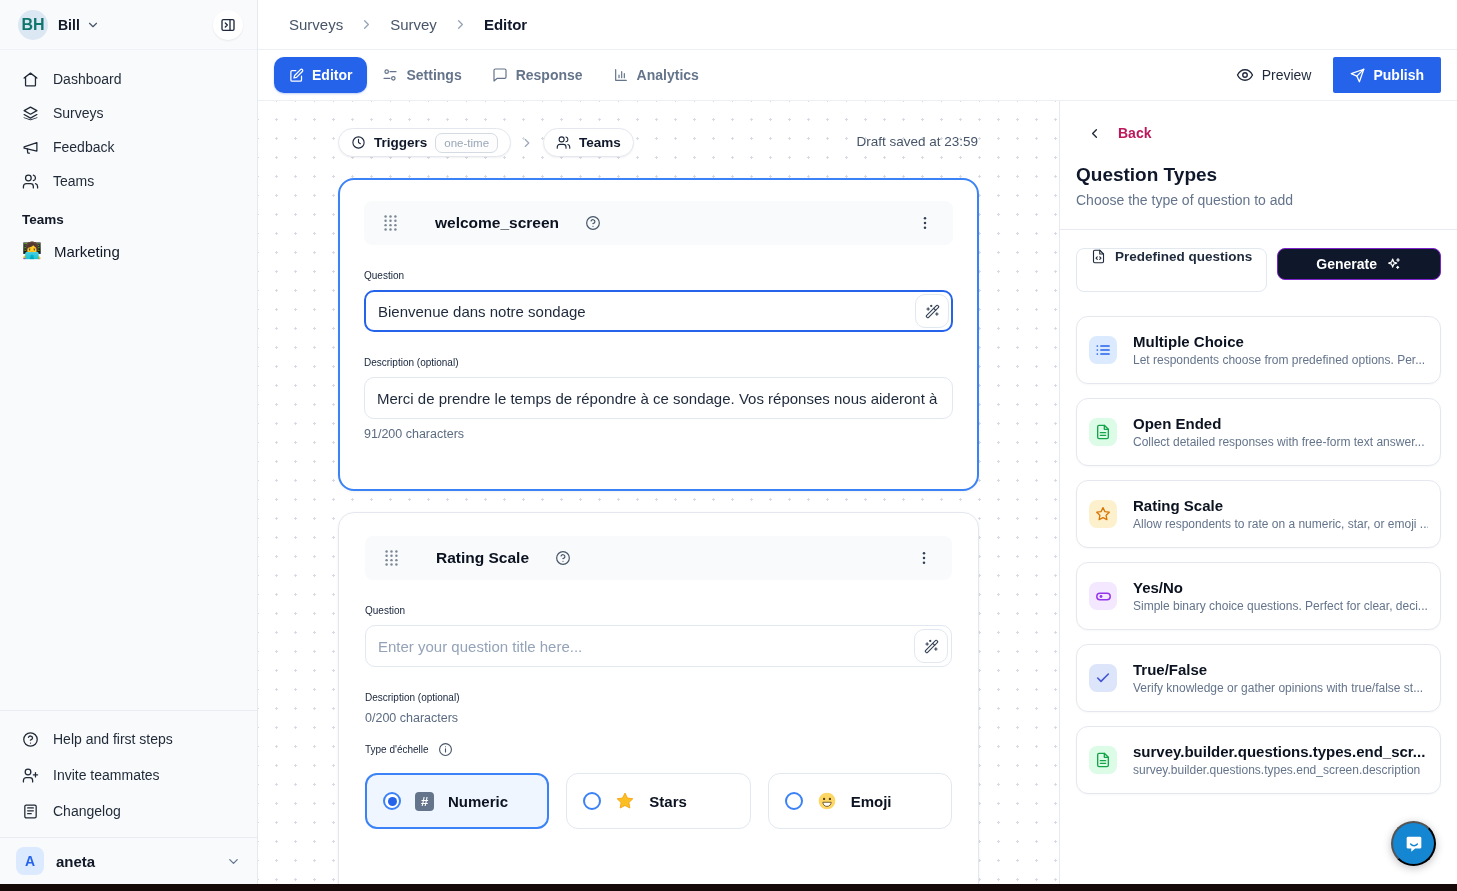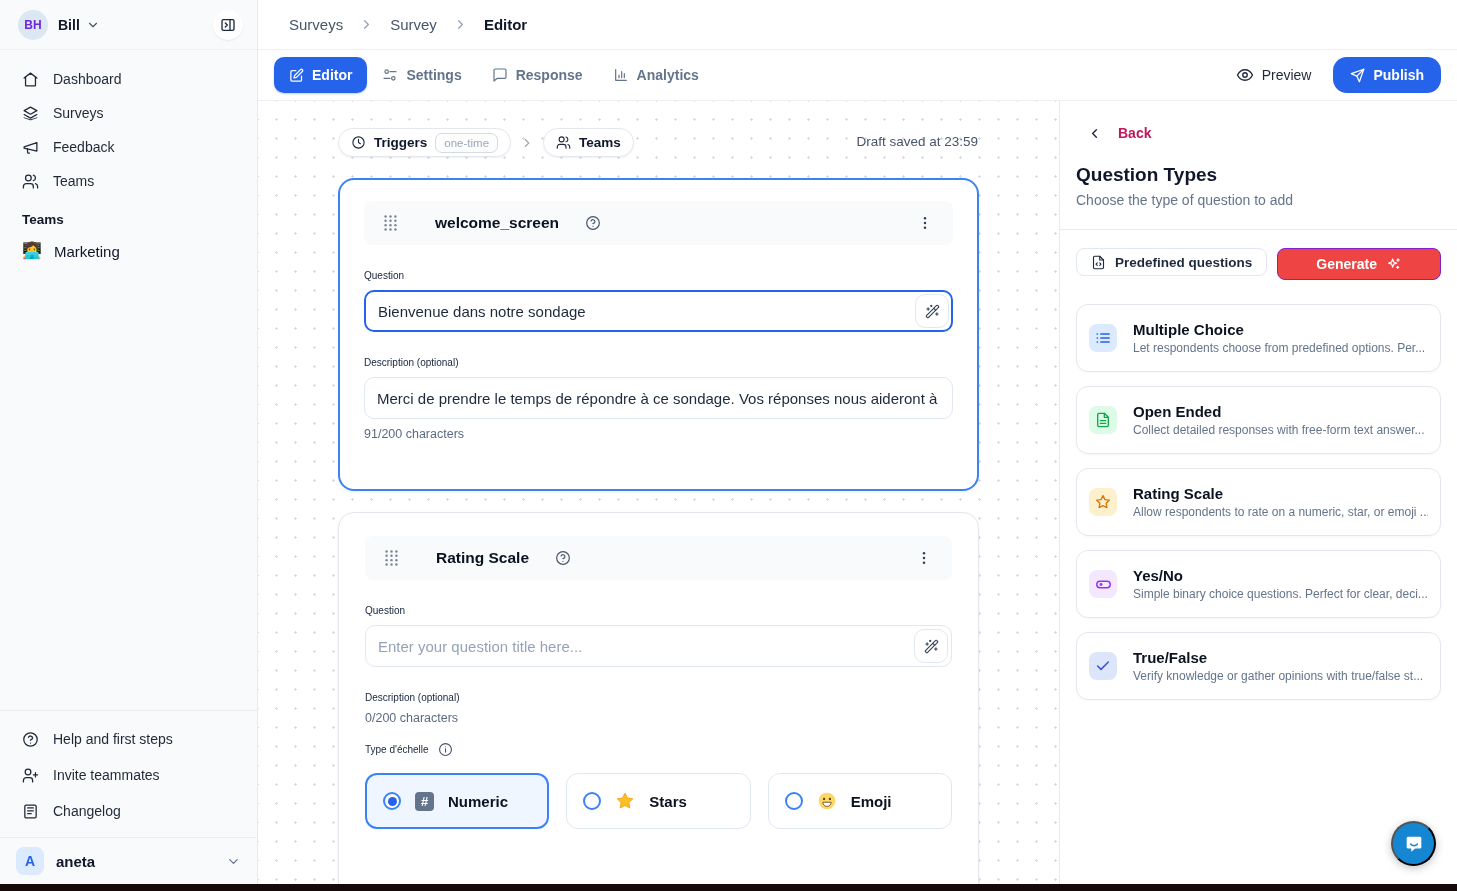--- a/index.html
+++ b/index.html
@@ -3,21 +3,21 @@
 <meta charset="utf-8">
 <style>
   * { margin:0; padding:0; box-sizing:border-box; }
   html,body { width:1457px; height:891px; overflow:hidden; }
   body { font-family:"Liberation Sans", sans-serif; background:#fff; color:#0f172a; position:relative; }
   svg { display:block; }
 
   
   .sidebar { position:absolute; left:0; top:0; width:258px; height:891px; background:#f9fafb; border-right:1px solid #e6e9ef; z-index:5; }
   .sb-header { height:50px; display:flex; align-items:center; padding:0 14px 0 18px; border-bottom:1px solid #eef1f5; }
-  .sb-avatar { width:30px; height:30px; border-radius:50%; background:#dbe7f3; color:#6d28d9; font-size:12px; font-weight:bold; display:flex; align-items:center; justify-content:center; }
+  .sb-avatar { width:30px; height:30px; border-radius:50%; background:#dbe7f3; color:#0f766e; font-size:16px; font-weight:bold; display:flex; align-items:center; justify-content:center; }
   .sb-user-name { margin-left:10px; font-size:14px; font-weight:600; color:#111827; }
   .sb-user-chev { margin-left:6px; color:#475569; }
   .sb-collapse { margin-left:auto; width:30px; height:30px; border-radius:50%; background:#fff; box-shadow:0 1px 2px rgba(15,23,42,.08); display:flex; align-items:center; justify-content:center; color:#1e293b; cursor:pointer; }
   .sb-nav { margin-top:12px; }
   .sb-item { height:34px; display:flex; align-items:center; padding:0 22px; gap:14px; font-size:14px; font-weight:500; color:#1f2937; cursor:pointer; }
   .sb-item .ico { color:#1f2937; display:flex; }
   .sb-section { padding:0 22px; margin-top:14px; margin-bottom:6px; font-size:13.5px; font-weight:700; color:#111827; }
   .sb-team { height:36px; display:flex; align-items:center; padding:0 22px; gap:12px; font-size:15px; font-weight:500; color:#111827; cursor:pointer; }
   .sb-team .emoji { font-size:16px; line-height:1; }
   .sb-footer { position:absolute; left:0; right:0; bottom:7px; border-top:1px solid #e9edf2; padding-top:10px; background:#f9fafb; }
@@ -32,21 +32,21 @@
   .crumb { font-size:15px; font-weight:500; color:#475569; cursor:pointer; }
   .crumb.current { font-weight:600; color:#0f172a; }
   .crumb-chev { color:#94a3b8; }
 
   .tabbar { position:absolute; left:258px; top:50px; right:0; height:51px; background:#fff; border-bottom:1px solid #eceff3; display:flex; align-items:center; padding:0 16px; }
   .tab { display:flex; align-items:center; gap:8px; height:36px; padding:0 15px; border-radius:10px; font-size:14px; font-weight:600; color:#64748b; cursor:pointer; }
   .tab.active { background:#2563eb; color:#fff; box-shadow:0 1px 2px rgba(37,99,235,.3); }
   .tab .ico { display:flex; }
   .tb-right { margin-left:auto; display:flex; align-items:center; gap:22px; }
   .preview-btn { display:flex; align-items:center; gap:8px; font-size:14px; font-weight:500; color:#1e293b; cursor:pointer; }
-  .publish-btn { display:flex; align-items:center; gap:8px; height:36px; padding:0 17px; border-radius:14px; background:#2563eb; color:#fff; font-size:14px; font-weight:600; cursor:pointer; }
+  .publish-btn { display:flex; align-items:center; gap:8px; height:36px; padding:0 17px; border-radius:2px; background:#2563eb; color:#fff; font-size:14px; font-weight:600; cursor:pointer; }
 
   
   .canvas { position:absolute; left:258px; top:101px; width:801px; bottom:0; background:#fff;
     background-image:radial-gradient(#d7dce4 1.3px, transparent 1.4px); background-size:19px 19px; background-position:9px 9px; overflow:hidden; }
   .chips-row { position:absolute; left:80px; top:27px; display:flex; align-items:center; gap:9px; }
   .chip { display:flex; align-items:center; gap:8px; height:29px; padding:0 12px; border:1px solid #e4e8ee; border-radius:999px; background:#fff; box-shadow:0 1px 2px rgba(16,24,40,.06); font-size:13.5px; font-weight:600; color:#0f172a; cursor:pointer; }
   .chip .ico { color:#1e293b; display:flex; }
   .mini-badge { height:20px; display:flex; align-items:center; padding:0 8px; border:1px solid #d4dbe3; border-radius:7px; background:#fdfdfe; color:#9aa7b8; font-size:11.5px; font-weight:500; }
   .chip-sep { color:#9aa7b8; display:flex; }
   .draft-status { position:absolute; top:33px; right:81px; font-size:13.5px; color:#475569; }
@@ -82,22 +82,22 @@
 
   
   .panel { position:absolute; left:1059px; top:101px; right:0; bottom:0; background:#fff; border-left:1px solid #e7eaf0; overflow:hidden; }
   .back-row { display:flex; align-items:center; gap:16px; margin:24px 16px 0 27px; cursor:pointer; }
   .back-ico { color:#1e293b; display:flex; }
   .back-label { font-size:14px; font-weight:600; color:#be185d; }
   .panel-title { margin:23px 16px 0 16px; font-size:19px; font-weight:700; color:#0f172a; }
   .panel-subtitle { margin:6px 16px 0 16px; font-size:14px; color:#64748b; }
   .panel-divider { margin-top:21px; border:none; border-top:1px solid #e7eaf0; }
   .panel-btns { display:flex; gap:10px; margin:18px 16px 0 16px; }
-  .predef-btn { flex:1.17; height:28px; border:1px solid #e2e8f0; border-radius:8px; background:#fff; display:flex; align-items:center; justify-content:center; gap:9px; font-size:13.5px; font-weight:600; color:#1e293b; cursor:pointer; }
-  .generate-btn { flex:1; height:32px; border:1px solid #7e22ce; border-radius:8px; background:#ef4444; display:flex; align-items:center; justify-content:center; gap:9px; font-size:14px; font-weight:600; color:#fff; cursor:pointer; }
+  .predef-btn { flex:1.17; height:44px; border:1px solid #e2e8f0; border-radius:8px; background:#fff; display:flex; justify-content:center; gap:9px; font-size:13.5px; font-weight:600; color:#1e293b; cursor:pointer; }
+  .generate-btn { flex:1; height:32px; border:1px solid #7e22ce; border-radius:8px; background:#0f172a; display:flex; align-items:center; justify-content:center; gap:9px; font-size:14px; font-weight:600; color:#fff; cursor:pointer; }
   .type-list { margin:24px 16px 0 16px; }
   .type-card { height:68px; border:1px solid #e4e8ee; border-radius:12px; background:#fff; display:flex; align-items:center; padding:0 12px; gap:16px; margin-bottom:14px; cursor:pointer; box-shadow:0 1px 2px rgba(2,6,23,.03); }
   .type-ico { width:28px; height:28px; border-radius:8px; flex:none; display:flex; align-items:center; justify-content:center; }
   .type-ico.t-blue   { background:#dbeafe; color:#2563eb; }
   .type-ico.t-green  { background:#dcfce7; color:#16a34a; }
   .type-ico.t-amber  { background:#fdf0cd; color:#d97706; }
   .type-ico.t-purple { background:#f3e8ff; color:#9333ea; }
   .type-ico.t-indigo { background:#dde5fb; color:#4455d4; }
   .type-txt { min-width:0; }
   .type-title { font-size:15px; font-weight:600; color:#0b1220; white-space:nowrap; overflow:hidden; }
@@ -587,20 +587,34 @@
       <span class="type-ico t-indigo">
           <svg width="16" height="16" viewBox="0 0 24 24" fill="none" stroke="currentColor" stroke-width="2.4" stroke-linecap="round" stroke-linejoin="round">
             <path d="M20 6 9 17l-5-5"></path>
           </svg>
         </span>
       <span class="type-txt">
         <div class="type-title">True/False</div>
         <div class="type-desc">Verify knowledge or gather opinions with true/false st...</div>
       </span>
     </div>
+    <div class="type-card">
+      <span class="type-ico t-green">
+          <svg width="16" height="16" viewBox="0 0 24 24" fill="none" stroke="currentColor" stroke-width="2" stroke-linecap="round" stroke-linejoin="round">
+            <path d="M14 2H6a2 2 0 0 0-2 2v16a2 2 0 0 0 2 2h12a2 2 0 0 0 2-2V8l-6-6z"></path>
+            <path d="M14 2v6h6"></path>
+            <path d="M16 13H8"></path>
+            <path d="M16 17H8"></path>
+          </svg>
+        </span>
+      <span class="type-txt">
+        <div class="type-title">survey.builder.questions.types.end_scr...</div>
+        <div class="type-desc">survey.builder.questions.types.end_screen.description</div>
+      </span>
+    </div>
   </div>
 </aside>
 
 <button class="chat-fab">
   <span>
     <svg width="22" height="22" viewBox="0 0 24 24">
         <path d="M5.5 4h13A1.5 1.5 0 0 1 20 5.5v10a1.5 1.5 0 0 1-1.5 1.5h-5.2L9 20.5V17H5.5A1.5 1.5 0 0 1 4 15.5v-10A1.5 1.5 0 0 1 5.5 4z" fill="#fff"></path>
         <path d="M8.3 12c1.1 1.2 2.4 1.8 3.7 1.8s2.6-.6 3.7-1.8" stroke="#1486d2" fill="none" stroke-width="1.6" stroke-linecap="round"></path>
       </svg>
   </span>

